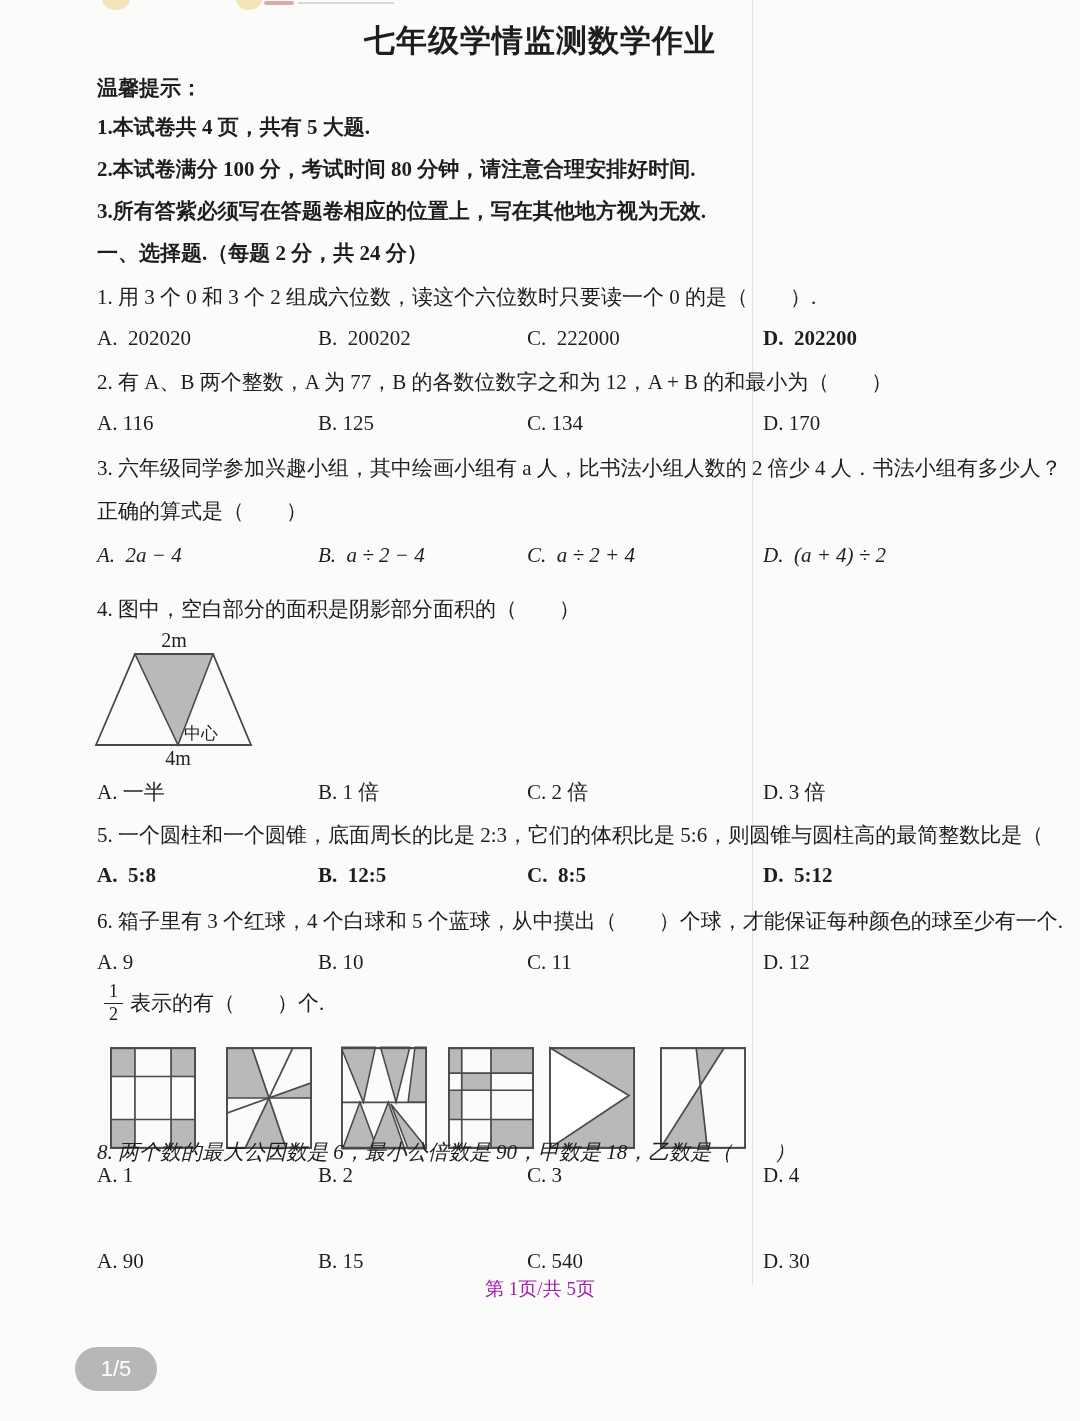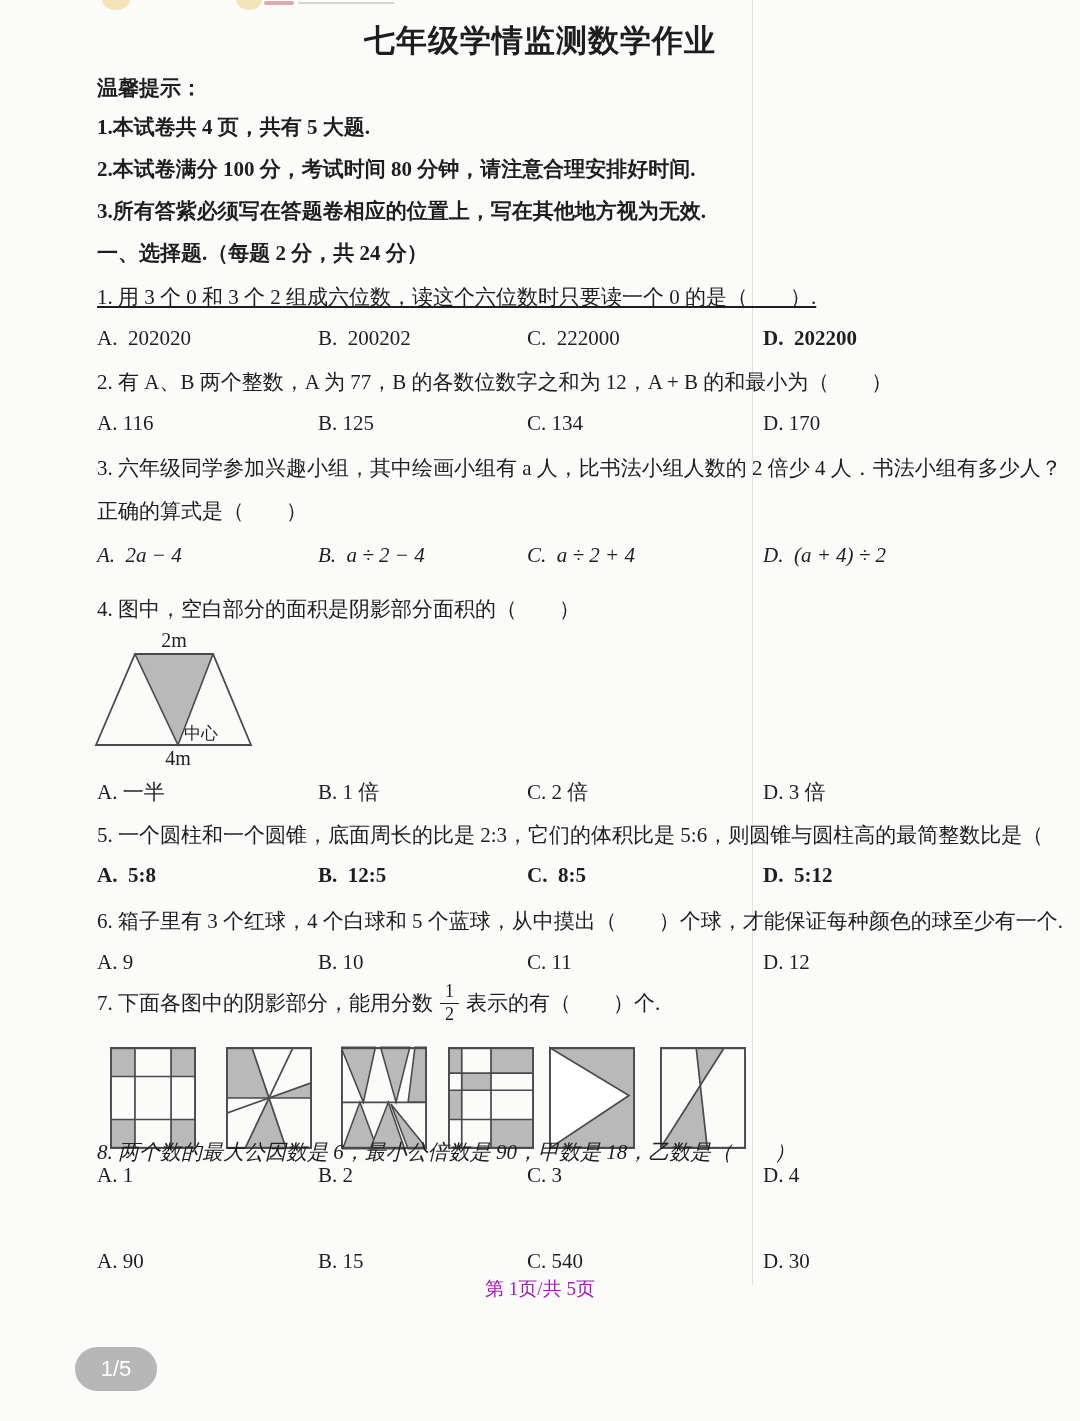--- a/index.html
+++ b/index.html
@@ -51,21 +51,21 @@
 
 <div class="title">七年级学情监测数学作业</div>
 
 <div class="row bold" style="top:74px;">温馨提示：</div>
 <div class="row bold" style="top:113px;">1.本试卷共 4 页，共有 5 大题.</div>
 <div class="row bold" style="top:155px;">2.本试卷满分 100 分，考试时间 80 分钟，请注意合理安排好时间.</div>
 <div class="row bold" style="top:197px;">3.所有答紫必须写在答题卷相应的位置上，写在其他地方视为无效.</div>
 
 <div class="row bold" style="top:239px;">一、选择题.（每题 2 分，共 24 分）</div>
 
-<div class="row" style="top:283px;text-decoration:underline;">1. 用 3 个 0 和 3 个 2 组成六位数，读这个六位数时只要读一个 0 的是（　　）.</div>
+<div class="row" style="top:283px;">1. 用 3 个 0 和 3 个 2 组成六位数，读这个六位数时只要读一个 0 的是（　　）.</div>
 <div class="opts" style="top:326px;">
   <span class="op-a">A.  202020</span>
   <span class="op-b">B.  200202</span>
   <span class="op-c">C.  222000</span>
   <span class="op-d big">D.  202200</span>
 </div>
 
 <div class="row" style="top:368px;">2. 有 A、B 两个整数，A 为 77，B 的各数位数字之和为 12，A + B 的和最小为（　　）</div>
 <div class="opts" style="top:411px;">
   <span class="op-a">A. 116</span>
@@ -112,21 +112,20 @@
 
 <div class="row" style="top:907px;">6. 箱子里有 3 个红球，4 个白球和 5 个蓝球，从中摸出（　　）个球，才能保证每种颜色的球至少有一个.</div>
 <div class="opts" style="top:950px;">
   <span class="op-a">A. 9</span>
   <span class="op-b">B. 10</span>
   <span class="op-c">C. 11</span>
   <span class="op-d">D. 12</span>
 </div>
 
 <div class="row q7row" style="top:975px;">
-  <span>7. 下面各图中的阴影部分，能用分数</span>
   <span class="frac">
     <span class="num">1</span>
     <span class="den">2</span>
   </span>
   <span>表示的有（　　）个.</span>
 </div>
 
 <svg class="fig" style="left:110px;" width="86" height="104" viewBox="0 0 100 118">
   <g>
     <rect x="0" y="0" width="29" height="34" fill="#b9b9b9"></rect>

